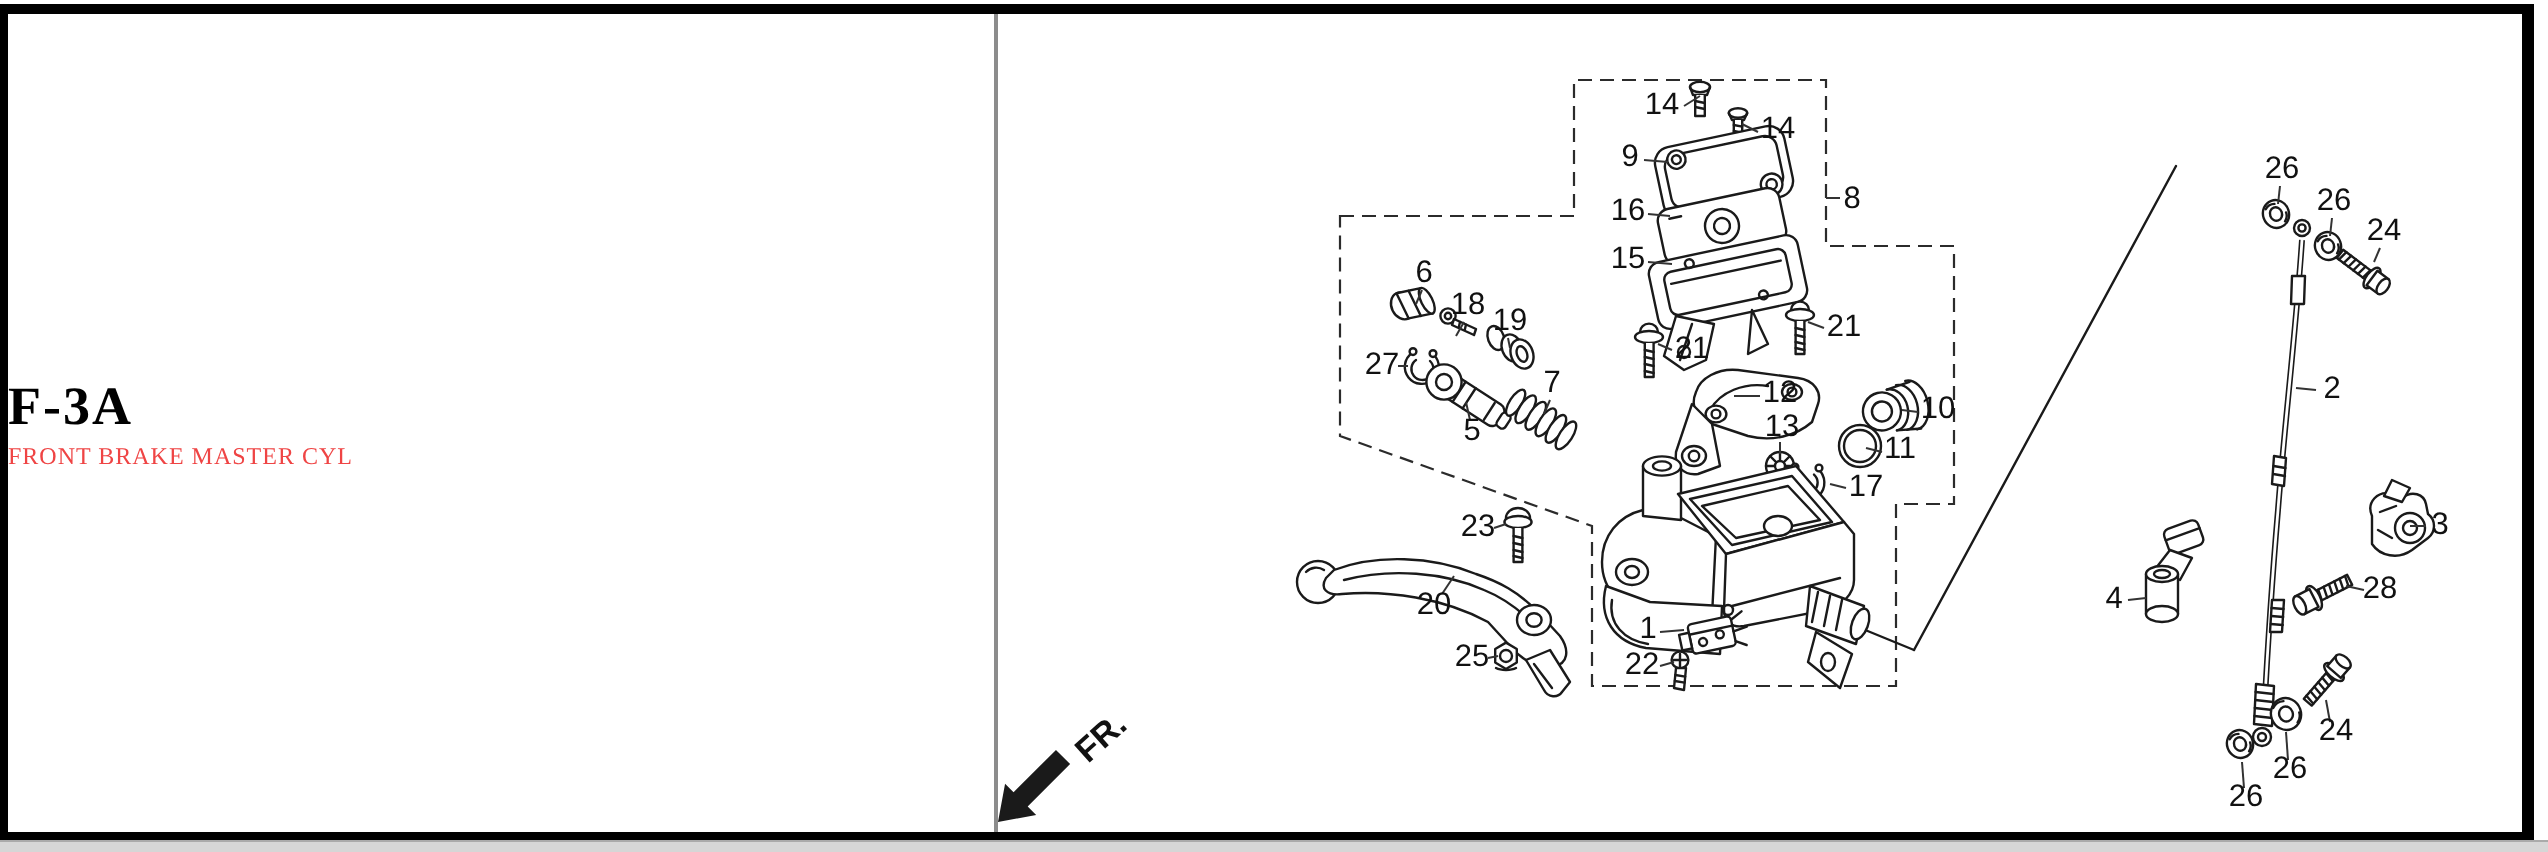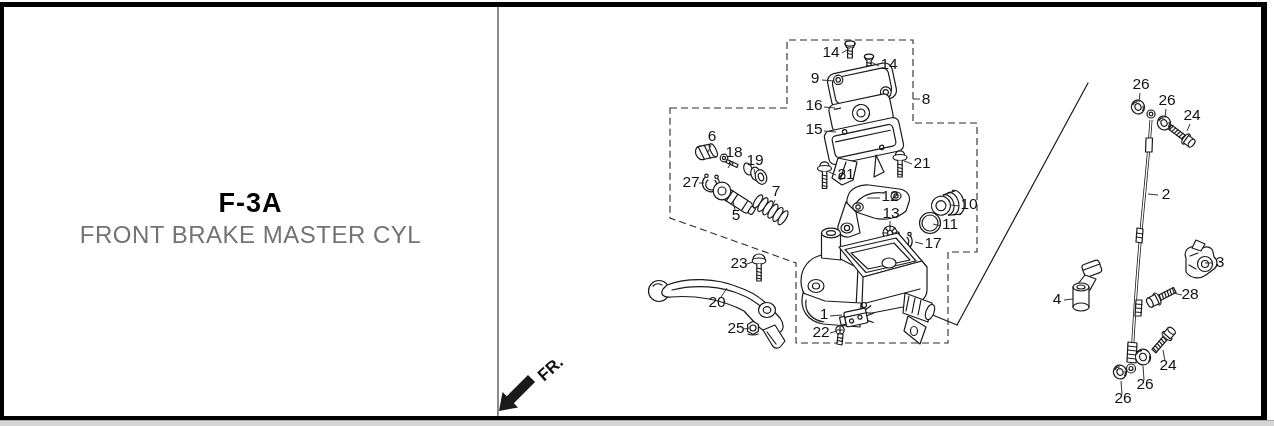--- a/index.html
+++ b/index.html
@@ -6,23 +6,23 @@
   #stage{position:relative;width:1274px;height:426px;background:#fff;overflow:hidden;
          font-family:"Liberation Sans", sans-serif;}
   
   .border-top{position:absolute;left:0;top:2px;width:1267px;height:5px;background:#000;}
   .border-left{position:absolute;left:0;top:2px;width:4px;height:418px;background:#000;}
   .border-right{position:absolute;left:1261px;top:2px;width:6px;height:418px;background:#000;}
   .border-bottom{position:absolute;left:0;top:416px;width:1267px;height:4px;background:#000;}
   .bottom-bar{position:absolute;left:0;top:420px;width:1274px;height:6px;background:#d6d6d6;border-top:1px solid #aaa;}
   .divider{position:absolute;left:497px;top:7px;width:2px;height:409px;background:#8c8c8c;}
   
-  .left-panel{position:absolute;left:4px;top:0;width:493px;height:416px;text-align:center;}
+  .left-panel{position:absolute;left:4px;top:0;width:493px;height:416px;font-family:Liberation Serif, serif;}
   .title{margin-top:188px;font-size:27px;font-weight:bold;color:#000;letter-spacing:1px;}
-  .subtitle{margin-top:2px;font-size:24px;color:#737373;letter-spacing:0.5px;}
+  .subtitle{margin-top:2px;font-size:12px;color:#ef4444;letter-spacing:0.5px;}
   
   #diagram-svg{position:absolute;left:0;top:0;}
   .ln{stroke:#1a1a1a;stroke-width:1.2;fill:none;stroke-linejoin:round;stroke-linecap:round;}
   .pf{stroke:#1a1a1a;stroke-width:1.2;fill:#ffffff;stroke-linejoin:round;}
   .dash{stroke:#2b2b2b;stroke-width:1.1;fill:none;stroke-dasharray:7 4;}
   .leader{stroke:#333;stroke-width:1;}
   .part-label{font-family:"Liberation Sans",sans-serif;font-size:15.5px;fill:#111;text-anchor:middle;}
   .fr-text{font-family:"Liberation Sans",sans-serif;font-size:17px;font-weight:bold;fill:#111;}
   .blk{fill:#1a1a1a;stroke:none;}
 </style>

